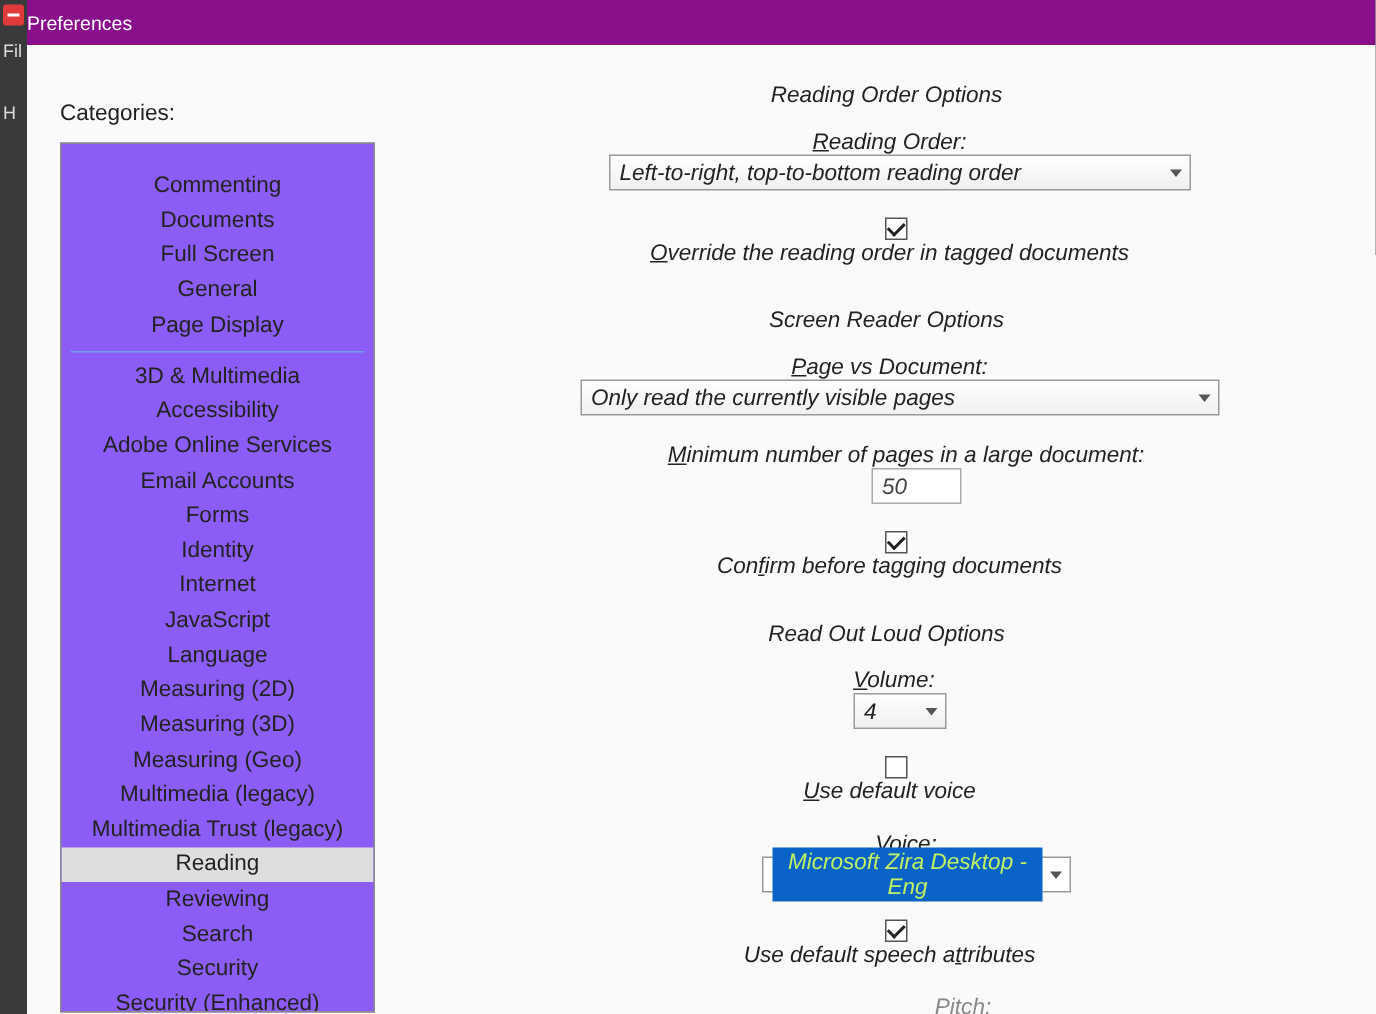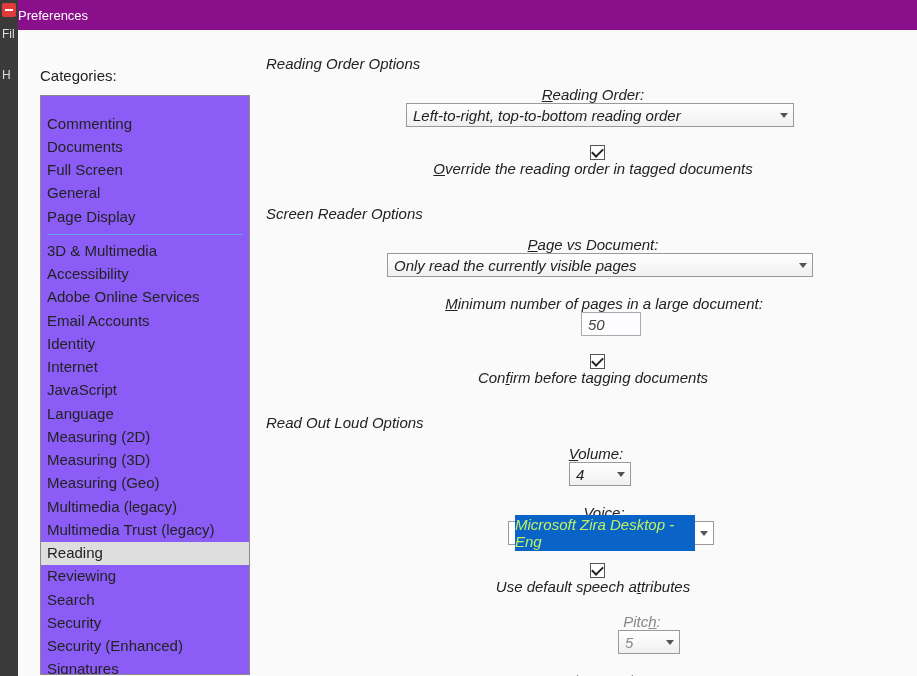--- a/index.html
+++ b/index.html
@@ -47,20 +47,21 @@
     color: #fff;
     display: flex;
     align-items: center;
     font-size: 13px;
   }
   .dialog {
     position: absolute;
     left: 18px; top: 30px;
     width: 899px; height: 646px;
     background: #fafafa;
+    text-align: center;
   }
   .categories-label {
     position: absolute;
     left: 22px; top: 37px;
     font-size: 15px;
     color: #222;
   }
   .category-list {
     position: absolute;
     left: 22px; top: 65px;
@@ -187,20 +188,21 @@
       <div class="item">Commenting</div>
       <div class="item">Documents</div>
       <div class="item">Full Screen</div>
       <div class="item">General</div>
       <div class="item">Page Display</div>
       <div class="divider"></div>
       <div class="item">3D &amp; Multimedia</div>
       <div class="item">Accessibility</div>
       <div class="item">Adobe Online Services</div>
       <div class="item">Email Accounts</div>
+      <div class="item">Forms</div>
       <div class="item">Identity</div>
       <div class="item">Internet</div>
       <div class="item">JavaScript</div>
       <div class="item">Language</div>
       <div class="item">Measuring (2D)</div>
       <div class="item">Measuring (3D)</div>
       <div class="item">Measuring (Geo)</div>
       <div class="item">Multimedia (legacy)</div>
       <div class="item">Multimedia Trust (legacy)</div>
       <div class="item selected">Reading</div>
@@ -248,20 +250,24 @@
     </div>
 
     <div class="section-title">Read Out Loud Options</div>
     <div class="group">
       <div class="row">
         <span class="lbl" style="margin-left:6px"><span class="u">V</span>olume:</span>
         <div class="select" style="width:62px">
           <span>4</span>
         </div>
       </div>
+      <div class="row">
+        <div class="cbx"></div>
+        <span class="lbl"><span class="u">U</span>se default voice</span>
+      </div>
       <div class="row" style="margin-left:22px">
         <span class="lbl">Voic<span class="u">e</span>:</span>
         <div class="select highlight" style="width:206px">
           <span>Microsoft Zira Desktop - Eng</span>
         </div>
       </div>
       <div class="row">
         <div class="cbx checked"></div>
         <span class="lbl">Use default speech a<span class="u">t</span>tributes</span>
       </div>

